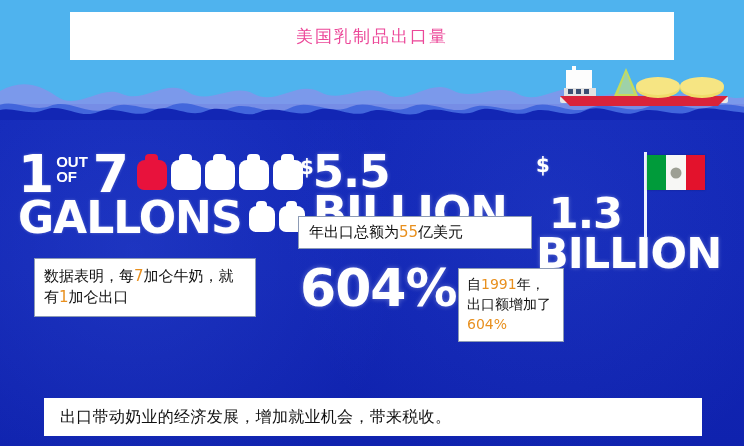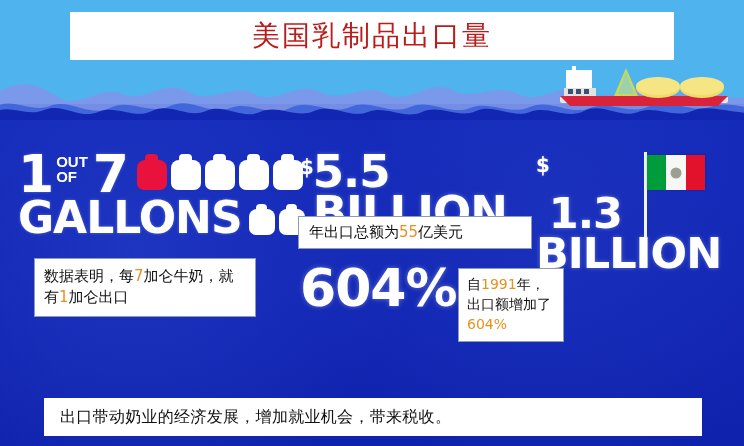--- a/index.html
+++ b/index.html
@@ -24,21 +24,21 @@
   .body-blue:after{content:"";position:absolute;inset:0;
     background:
       radial-gradient(circle at 18% 40%, rgba(90,130,255,.16) 0%, rgba(90,130,255,0) 42%),
       radial-gradient(circle at 74% 30%, rgba(80,120,240,.13) 0%, rgba(80,120,240,0) 45%);
     pointer-events:none;}
 
   
   .title-box{position:absolute;left:70px;top:12px;width:604px;height:48px;background:#fff;
     display:flex;align-items:center;justify-content:center;}
   .title-text{font-family:Liberation Sans, sans-serif;
-    font-size:28px;color:#b91c1c;letter-spacing:2px;white-space:nowrap;}
+    font-size:17px;color:#ec4899;letter-spacing:2px;white-space:nowrap;}
 
   
   .ship{position:absolute;left:552px;top:66px;width:186px;height:44px;}
 
   
   .stat{position:absolute;color:#fff;}
   .hdl{font-family:"DejaVu Sans Condensed","Liberation Sans",sans-serif;
     font-weight:bold;line-height:.92;letter-spacing:-1px;
     text-shadow:0 0 3px rgba(255,255,255,.28);}
 
@@ -47,21 +47,21 @@
   .oneline{display:flex;align-items:flex-start;height:48px;}
   .big1{font-size:52px;font-weight:bold;line-height:.88;
     font-family:"DejaVu Sans","Liberation Sans",sans-serif;
     text-shadow:0 0 3px rgba(255,255,255,.3);}
   .outof{display:flex;flex-direction:column;justify-content:center;
     font-size:15px;font-weight:bold;line-height:1.02;margin:2px 4px 0 3px;letter-spacing:0px;}
   .big7{font-size:52px;font-weight:bold;line-height:.88;margin-left:1px;
     font-family:"DejaVu Sans","Liberation Sans",sans-serif;
     text-shadow:0 0 3px rgba(255,255,255,.3);}
   .jugs-top{display:flex;gap:4px;margin:2px 0 0 9px;}
-  .gallons-row{display:flex;align-items:flex-end;margin-top:-2px;}
+  .gallons-row{display:flex;align-items:center;margin-top:-2px;}
   .gallons-word{font-size:44px;font-weight:bold;line-height:.9;letter-spacing:-1px;
     font-family:"DejaVu Sans","Liberation Sans",sans-serif;
     text-shadow:0 0 3px rgba(255,255,255,.3);}
   .jugs-bot{display:flex;gap:4px;margin:0 0 3px 7px;}
 
   .jug{width:30px;height:36px;position:relative;}
   .jug .bod{position:absolute;left:0;bottom:0;width:30px;height:30px;border-radius:8px 8px 7px 7px;}
   .jug .nek{position:absolute;left:8px;top:0;width:13px;height:10px;border-radius:4px 4px 0 0;}
   .jug .hnd{position:absolute;right:2px;top:9px;width:8px;height:13px;border-radius:0 5px 5px 0;
     border:3px solid transparent;}

